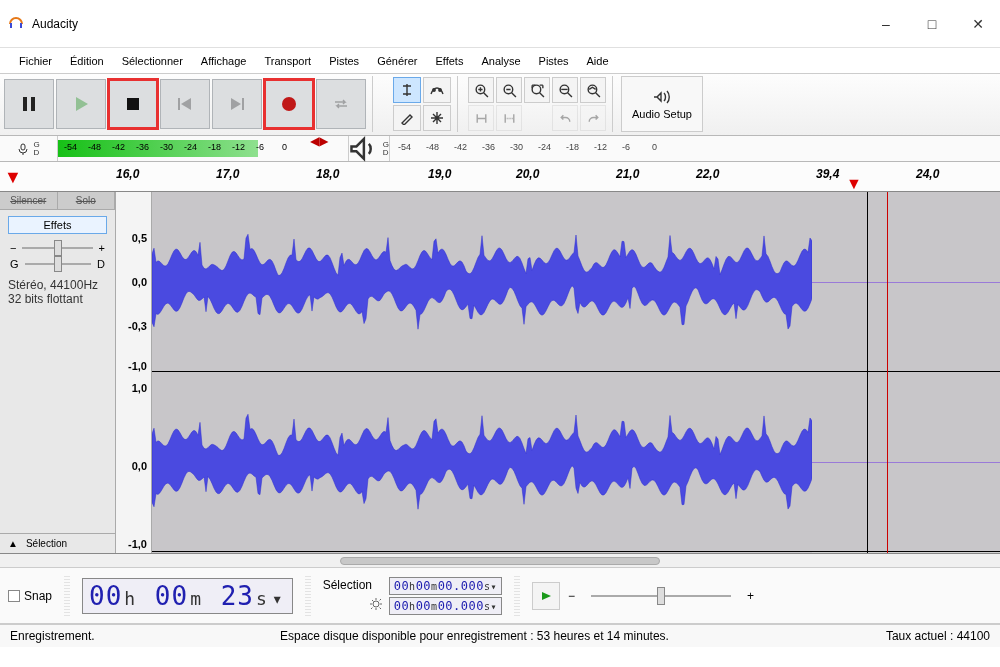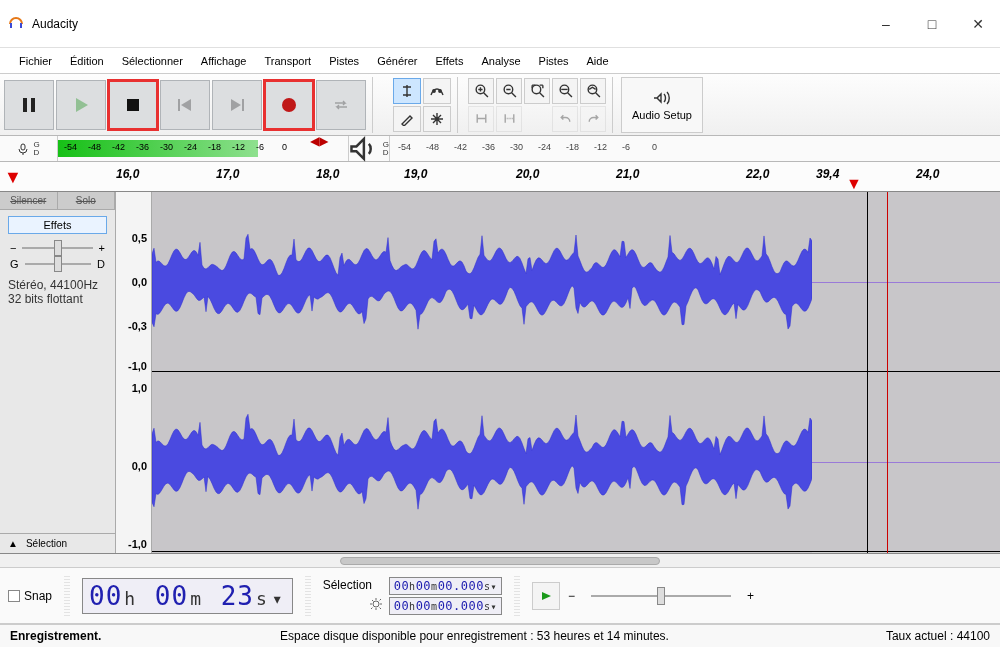--- a/index.html
+++ b/index.html
@@ -7,21 +7,21 @@
   
   .titlebar { height: 48px; display: flex; align-items: center; border-bottom: 1px solid #e0e0e0; padding: 0 8px; }
   .titlebar .logo svg { width: 16px; height: 16px; }
   .titlebar .title { margin-left: 8px; font-size: 12px; color: #000; }
   .win-controls { margin-left: auto; display: flex; gap: 26px; padding-right: 4px;}
   .win-controls span { font-size: 14px; color: #333; width: 20px; text-align: center; display:inline-block;}
   
   .menubar { height: 26px; display: flex; align-items: center; padding: 0 10px; gap: 0; border-bottom: 1px solid #ccc;}
   .menubar .item { padding: 4px 9px; font-size: 11px; color: #000; }
   
-  .toolbars { display: flex; align-items: center; border-bottom: 1px solid #b8b8b8; background: linear-gradient(#fdfdfd,#f0f0f0); padding: 2px 4px; gap: 4px; height: 62px;}
+  .toolbars { display: flex; align-items: flex-start; border-bottom: 1px solid #b8b8b8; background: linear-gradient(#fdfdfd,#f0f0f0); padding: 2px 4px; gap: 4px; height: 62px;}
   .transport { display: flex; gap: 2px; align-items: center; margin-right: 10px; padding-right: 6px; border-right: 1px solid #ccc; height: 56px;}
   .tbtn { width: 50px; height: 50px; display:flex; align-items:center; justify-content:center; background: #dcdee0; border: 1px solid #b0b4b8; }
   .tbtn.red-ring { outline: 3px solid #e83030; outline-offset: -2px; }
   .tbtn svg { width: 20px; height: 20px; }
   .tbtn.disabled svg { opacity: .35; }
   .tools-grid { display: grid; grid-template-columns: repeat(2, 28px); grid-template-rows: repeat(2, 26px); gap: 2px; border-right: 1px solid #ccc; padding: 0 6px; height: 56px; align-content:center;}
   .tool { background: #f4f4f4; border: 1px solid #ccc; display:flex; align-items:center; justify-content:center; }
   .tool.active { background: #cde6ff; border-color:#6aa9e9; }
   .tool svg { width: 14px; height: 14px; stroke:#333; fill:none; stroke-width:1.4;}
   .mini-btns { display: grid; grid-template-columns: repeat(5, 26px); grid-template-rows: repeat(2, 26px); gap: 2px; padding: 0 6px; border-right: 1px solid #ccc; height:56px; align-content:center;}
@@ -89,21 +89,21 @@
   .smalltime { background:#efeef6; border:1px solid #888; padding:1px 4px; font-family: monospace; font-size:12px; color:#2020b0; letter-spacing:0.5px;}
   .smalltime .unit { font-size:10px; color:#333;}
   .gear-icon svg {width:14px; height:14px; stroke:#666; fill:none;}
   .bot-play { display:flex; align-items:center; gap:8px;}
   .bot-play .pbtn { width:28px; height:28px; border:1px solid #ccc; background:#f4f4f4; display:flex; align-items:center; justify-content:center;}
   .bot-play .pbtn svg {width:12px; height:12px;}
   .speed-slider { width:140px; height:2px; background:#aaa; position:relative; margin:0 8px;}
   .speed-slider .thumb { position:absolute; width:8px; height:18px; background:#ddd; border:1px solid #888; top:-8px; left:calc(50% - 4px);}
   
   .status { height:23px; display:flex; align-items:center; border-top:1px solid #ccc; font-size:12px; padding:0 10px; gap:20px; background:#f8f8f8;}
-  .status .cell1 { width:250px;font-weight:bold;}
+  .status .cell1 { width:250px;}
   .status .cell3 { margin-left:auto;}
 </style>
 </head>
 <body>
 
 <div class="titlebar">
   <span class="logo">
     <svg viewBox="0 0 16 16">
         <path d="M2 10a6 6 0 0 1 12 0" stroke="#e67817" fill="none" stroke-width="2"></path>
         <rect x="2" y="9" width="2" height="5" fill="#3a4ad6"></rect>
@@ -306,24 +306,24 @@
 </div>
 
 <div class="ruler-row">
   <div class="ruler-pad">
       <span class="marker-tri">▼</span>
     </div>
   <div class="ruler">
     <span class="tick-label" style="left:0px">16,0</span>
     <span class="tick-label" style="left:100px">17,0</span>
     <span class="tick-label" style="left:200px">18,0</span>
-    <span class="tick-label" style="left:288px">19,0</span>
+    <span class="tick-label" style="left:312px">19,0</span>
     <span class="tick-label" style="left:400px">20,0</span>
     <span class="tick-label" style="left:500px">21,0</span>
-    <span class="tick-label" style="left:630px">22,0</span>
+    <span class="tick-label" style="left:580px">22,0</span>
     <span class="tick-label" style="left:700px">39,4</span>
     <span class="tick-label" style="left:800px">24,0</span>
     <span class="play-marker" style="left:730px">▼</span>
   </div>
 </div>
 
 <div class="tracks">
   <div class="track-ctrl">
     <div class="tabrow">
       <div class="tab">Silencer</div>

